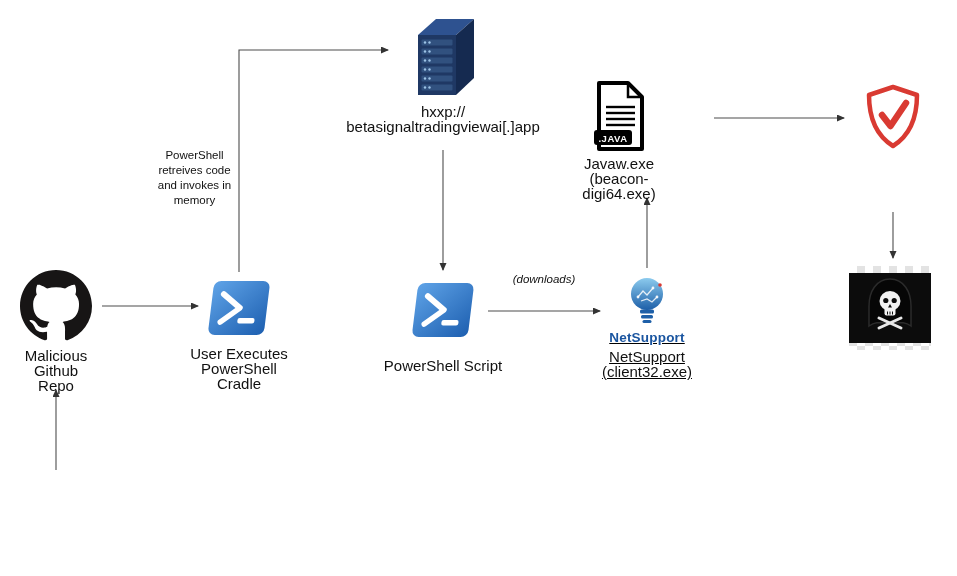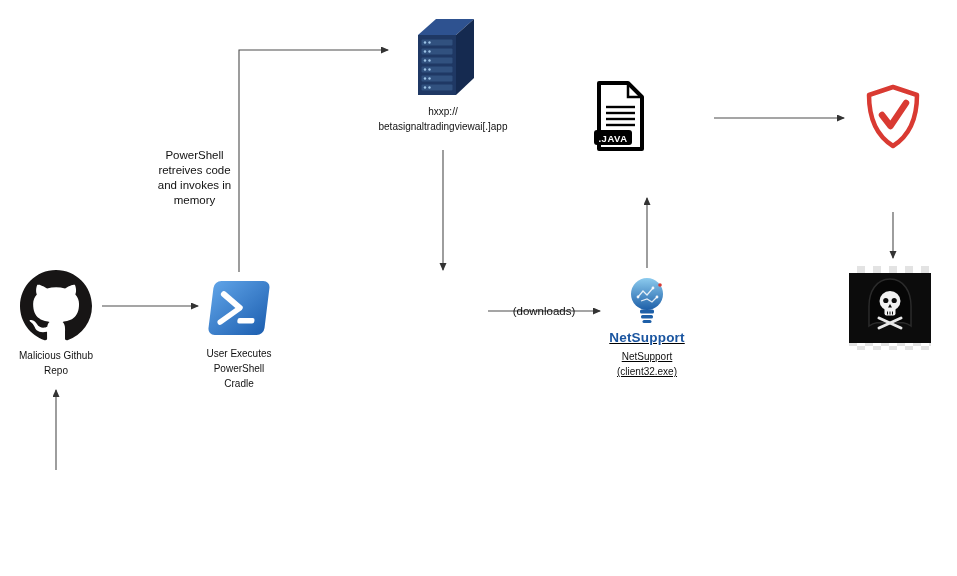--- a/index.html
+++ b/index.html
@@ -6,21 +6,21 @@
   .canvas {
     position:relative; width:957px; height:576px; background:#ffffff;
     font-family:"Liberation Sans", sans-serif; overflow:hidden;
   }
   .edges { position:absolute; left:0; top:0; z-index:1; }
   .node {
     position:absolute; display:flex; flex-direction:column; align-items:center;
     text-align:center; z-index:2;
   }
   .label {
-    margin-top:6px; font-size:10px; line-height:15px; color:#111;
+    margin-top:6px; font-size:15px; line-height:15px; color:#111;
     white-space:pre-line;
   }
   .ns-logo {
     margin-top:2px; font-size:13.5px; font-weight:700; color:#1A55A0;
     letter-spacing:.2px;
   }
   .edge-label {
     position:absolute; z-index:2; font-size:11.5px; line-height:15px; color:#111;
     text-align:center; white-space:pre-line;
   }
@@ -46,21 +46,21 @@
       <line x1="102" y1="306" x2="198" y2="306" marker-end="url(#arrow)"></line>
       <polyline points="239,272 239,50 388,50" marker-end="url(#arrow)"></polyline>
       <line x1="443" y1="150" x2="443" y2="270" marker-end="url(#arrow)"></line>
       <line x1="488" y1="311" x2="600" y2="311" marker-end="url(#arrow)"></line>
       <line x1="647" y1="268" x2="647" y2="198" marker-end="url(#arrow)"></line>
       <line x1="714" y1="118" x2="844" y2="118" marker-end="url(#arrow)"></line>
       <line x1="893" y1="212" x2="893" y2="258" marker-end="url(#arrow)"></line>
     </g>
   </svg>
 
-  <div class="edge-label" style="left:498px; top:304px; width:92px;">(downloads)</div>
+  <div class="edge-label" style="left:498px; top:272px; width:92px;font-style:italic;">(downloads)</div>
   <div class="edge-label" style="left:142px; top:148px; width:105px;">PowerShell
 retreives code
 and invokes in
 memory</div>
 
   <div class="node" style="left:343px; top:8px; width:200px;">
     <svg width="92" height="92" viewBox="0 0 92 92">
       <polygon points="21,27 59,27 77,11 39,11" fill="#2E5290"></polygon>
       <polygon points="59,27 77,11 77,70 59,87" fill="#152A50"></polygon>
       <rect x="21" y="27" width="38" height="60" fill="#1F3864"></rect>
@@ -112,20 +112,36 @@
         <rect x="5" y="5" width="56" height="54" rx="7" fill="url(#psg1)"></rect>
         <path d="M16 18 L34 32 L16 46" stroke="#ffffff" stroke-width="5.5" fill="none" stroke-linecap="round" stroke-linejoin="round"></path>
         <rect x="33" y="42" width="17" height="5.5" rx="2" fill="#ffffff"></rect>
       </g>
     </svg>
     <div class="label">User Executes
 PowerShell
 Cradle</div>
   </div>
 
+  <div class="node" style="left:383px; top:278px; width:120px;">
+    <svg width="66" height="64" viewBox="0 0 66 64">
+      <defs>
+        <linearGradient id="psg2" x1="0" y1="0" x2="1" y2="1">
+          <stop offset="0" stop-color="#5FA3E7"></stop>
+            <stop offset="1" stop-color="#1D5FB0"></stop>
+        </linearGradient>
+      </defs>
+      <g transform="translate(3.9,0) skewX(-7)">
+        <rect x="5" y="5" width="56" height="54" rx="7" fill="url(#psg2)"></rect>
+        <path d="M16 18 L34 32 L16 46" stroke="#ffffff" stroke-width="5.5" fill="none" stroke-linecap="round" stroke-linejoin="round"></path>
+        <rect x="33" y="42" width="17" height="5.5" rx="2" fill="#ffffff"></rect>
+      </g>
+    </svg>
+    <div class="label" style="margin-top:16px;">PowerShell Script</div>
+  </div>
 
   <div class="node" style="left:587px; top:274px; width:120px;text-decoration:underline;">
     <svg width="60" height="54" viewBox="0 0 60 54">
       <defs>
         <linearGradient id="nsg" x1="0" y1="0" x2="0" y2="1">
           <stop offset="0" stop-color="#8CCBEE"></stop>
             <stop offset="1" stop-color="#1D5FA8"></stop>
         </linearGradient>
       </defs>
       <circle cx="30" cy="20" r="16" fill="url(#nsg)"></circle>
@@ -154,20 +170,22 @@
       <path d="M40 4 V17 H53" fill="none" stroke="#000000" stroke-width="2.5"></path>
       <g stroke="#000000" stroke-width="2.4">
         <line x1="18" y1="27" x2="47" y2="27"></line>
         <line x1="18" y1="33" x2="47" y2="33"></line>
         <line x1="18" y1="39" x2="47" y2="39"></line>
         <line x1="18" y1="45" x2="47" y2="45"></line>
       </g>
       <rect x="6" y="50" width="38" height="15" rx="3" fill="#000000"></rect>
       <text x="25" y="61.5" fill="#ffffff" font-size="9.5" font-weight="bold" text-anchor="middle" letter-spacing="0.5" font-family="Liberation Sans, sans-serif">.JAVA</text>
     </svg>
+    <div class="label" style="margin-top:4px;">Javaw.exe
+(beacon-digi64.exe)</div>
   </div>
 
   <div class="node" style="left:818px; top:84px; width:150px;">
     <svg width="62" height="66" viewBox="0 0 62 66">
       <path d="M31 3 L55 11 C55 35 47 52 31 62 C15 52 7 35 7 11 Z" fill="#ffffff" stroke="#D93A32" stroke-width="4.5" stroke-linejoin="round"></path>
       <path d="M20 31 L28.5 42 L44 19" stroke="#D93A32" stroke-width="6.5" fill="none" stroke-linecap="round" stroke-linejoin="round"></path>
     </svg>
   </div>
 
   <div class="node" style="left:840px; top:266px; width:100px;">

